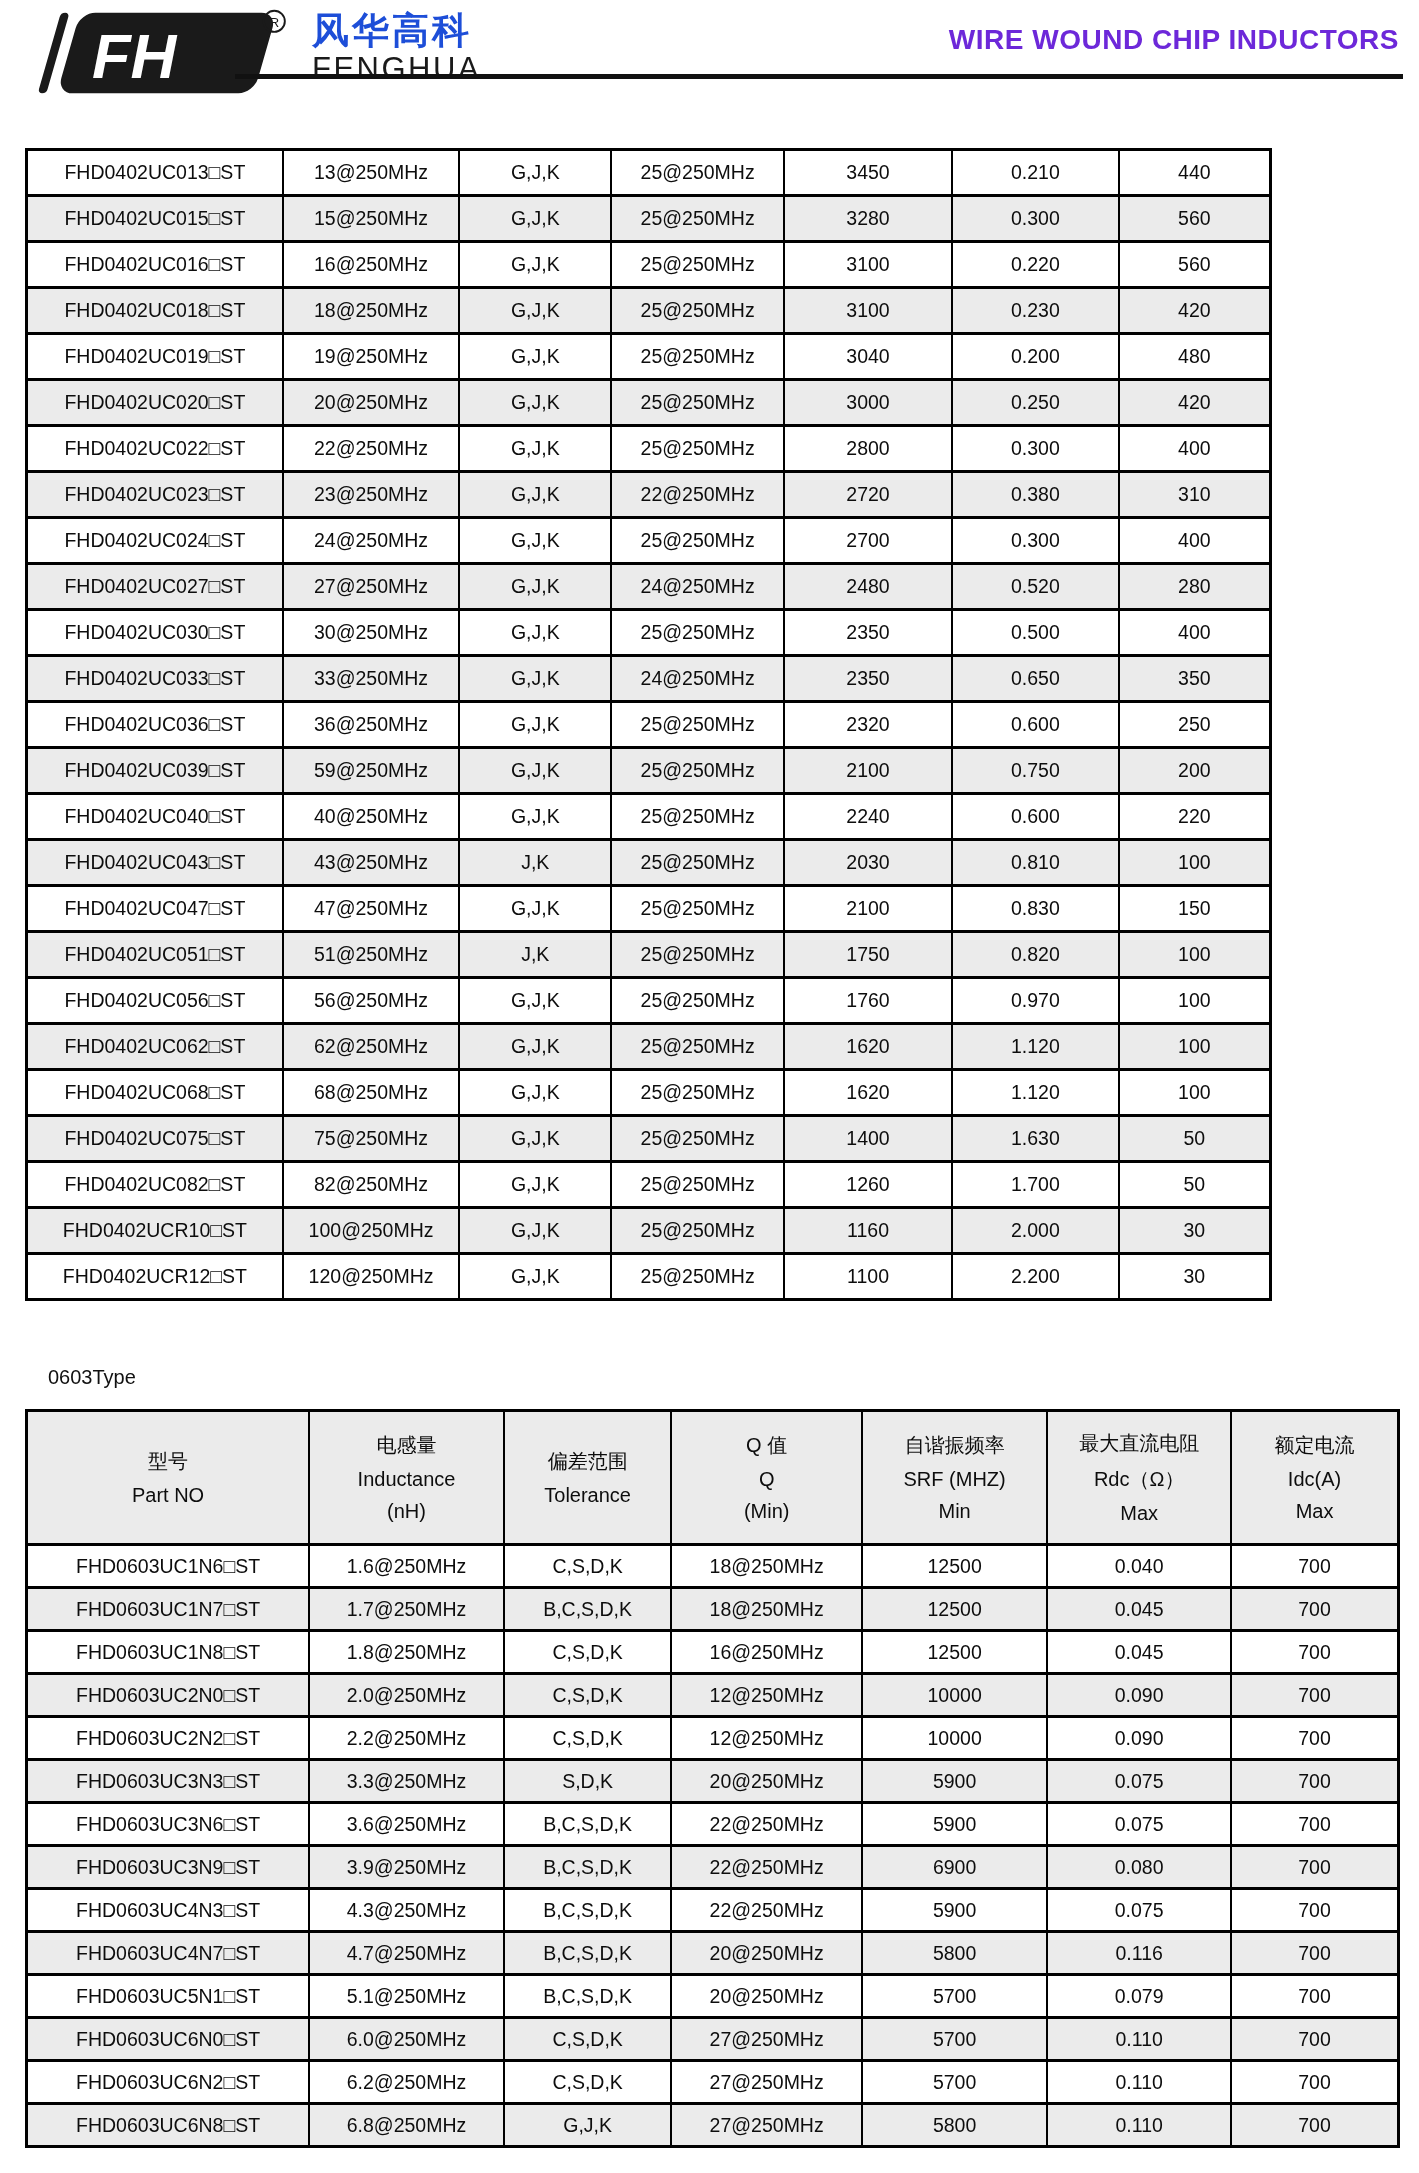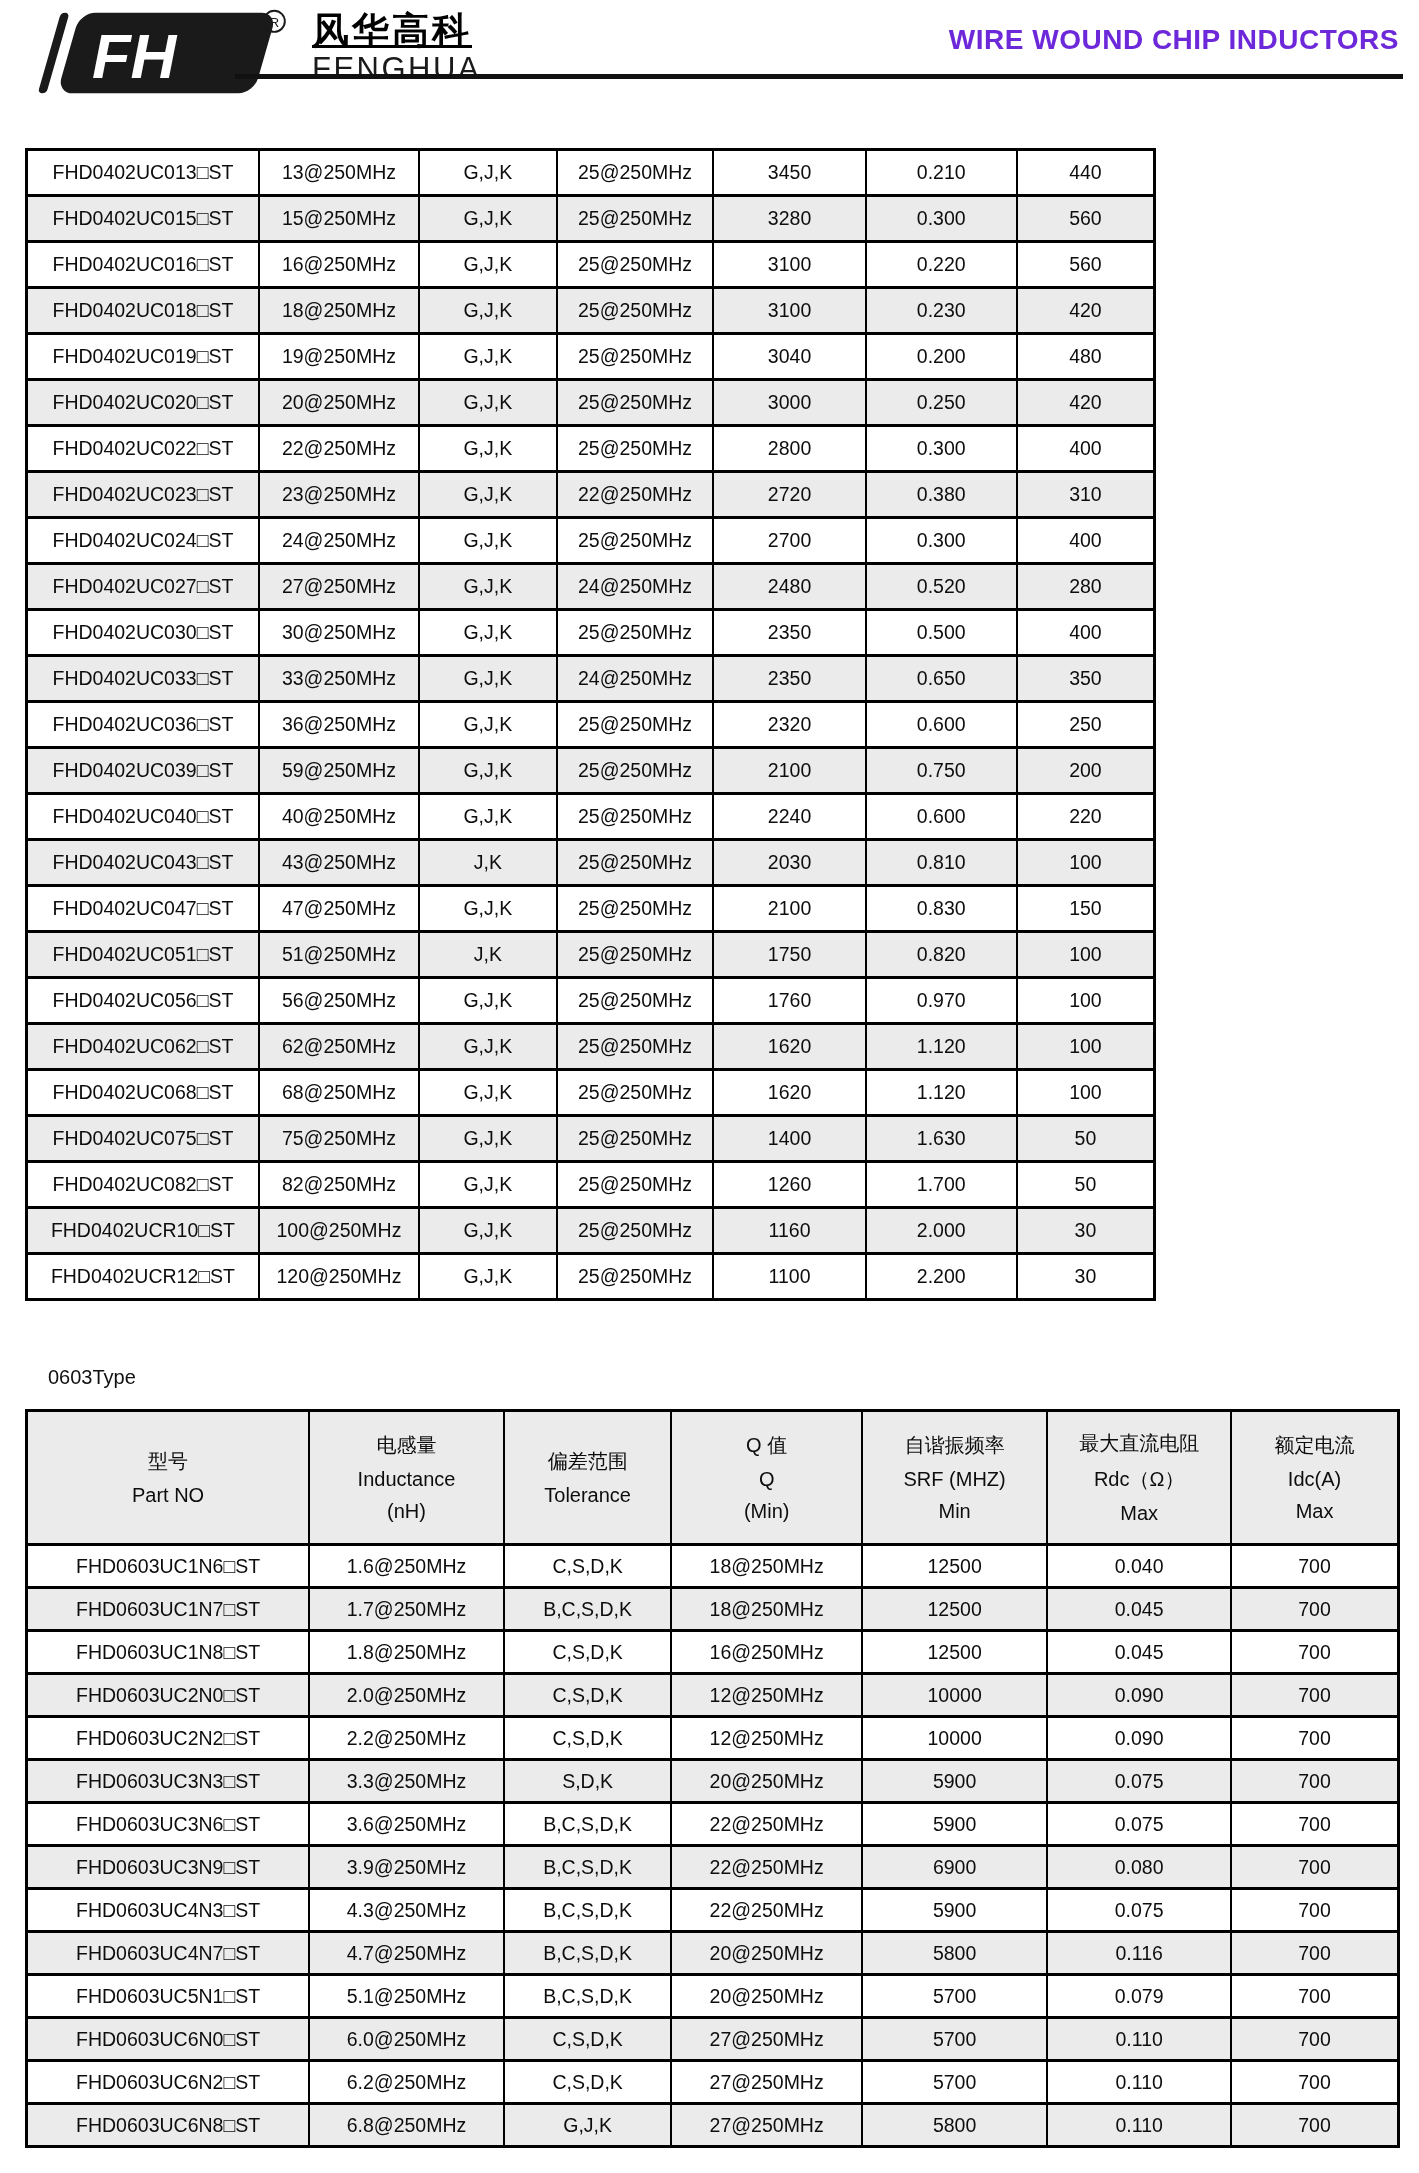--- a/index.html
+++ b/index.html
@@ -5,26 +5,26 @@
   html,body{margin:0;padding:0;}
   body{
     width:1419px;height:2173px;position:relative;background:#ffffff;
     font-family:"Liberation Sans","DejaVu Sans",sans-serif;color:#111;
     overflow:hidden;
   }
   
   .header{position:absolute;top:0;left:0;right:0;height:148px;}
   .logo{position:absolute;left:16px;top:5px;}
   .brand{position:absolute;left:312px;top:12px;line-height:1.05;}
-  .brand-cn{font-size:37px;font-weight:bold;letter-spacing:3px;color:#000000;text-decoration:underline;}
+  .brand-cn{font-size:37px;font-weight:bold;letter-spacing:3px;color:#1d4ed8;}
   .brand-en{font-size:31px;font-weight:normal;letter-spacing:2.5px;color:#1a1a1a;margin-top:2px;}
   .doc-title{position:absolute;right:20px;top:24px;font-size:28px;font-weight:bold;letter-spacing:0.5px;color:#6d28d9;}
   .head-rule{position:absolute;left:235px;right:16px;top:74px;height:5px;background:#111;}
   
-  .tbl-wrap-1{position:absolute;top:148px;left:25px;width:1131px;}
+  .tbl-wrap-1{position:absolute;top:148px;left:25px;width:1247px;}
   .section-label{position:absolute;top:1366px;left:48px;font-size:20px;color:#111;}
   .tbl-wrap-2{position:absolute;top:1409px;left:25px;width:1375px;}
   table.dtable{border-collapse:collapse;width:100%;table-layout:fixed;background:#fff;border:3px solid #000;}
   table.dtable td{
     border:2px solid #000;border-top-width:3px;border-bottom-width:3px;
     text-align:center;vertical-align:middle;font-size:19.5px;color:#0d0d0d;padding:0;
     white-space:nowrap;overflow:hidden;
   }
   table.dtable th{
     border:2px solid #000;border-top-width:3px;border-bottom-width:3px;

